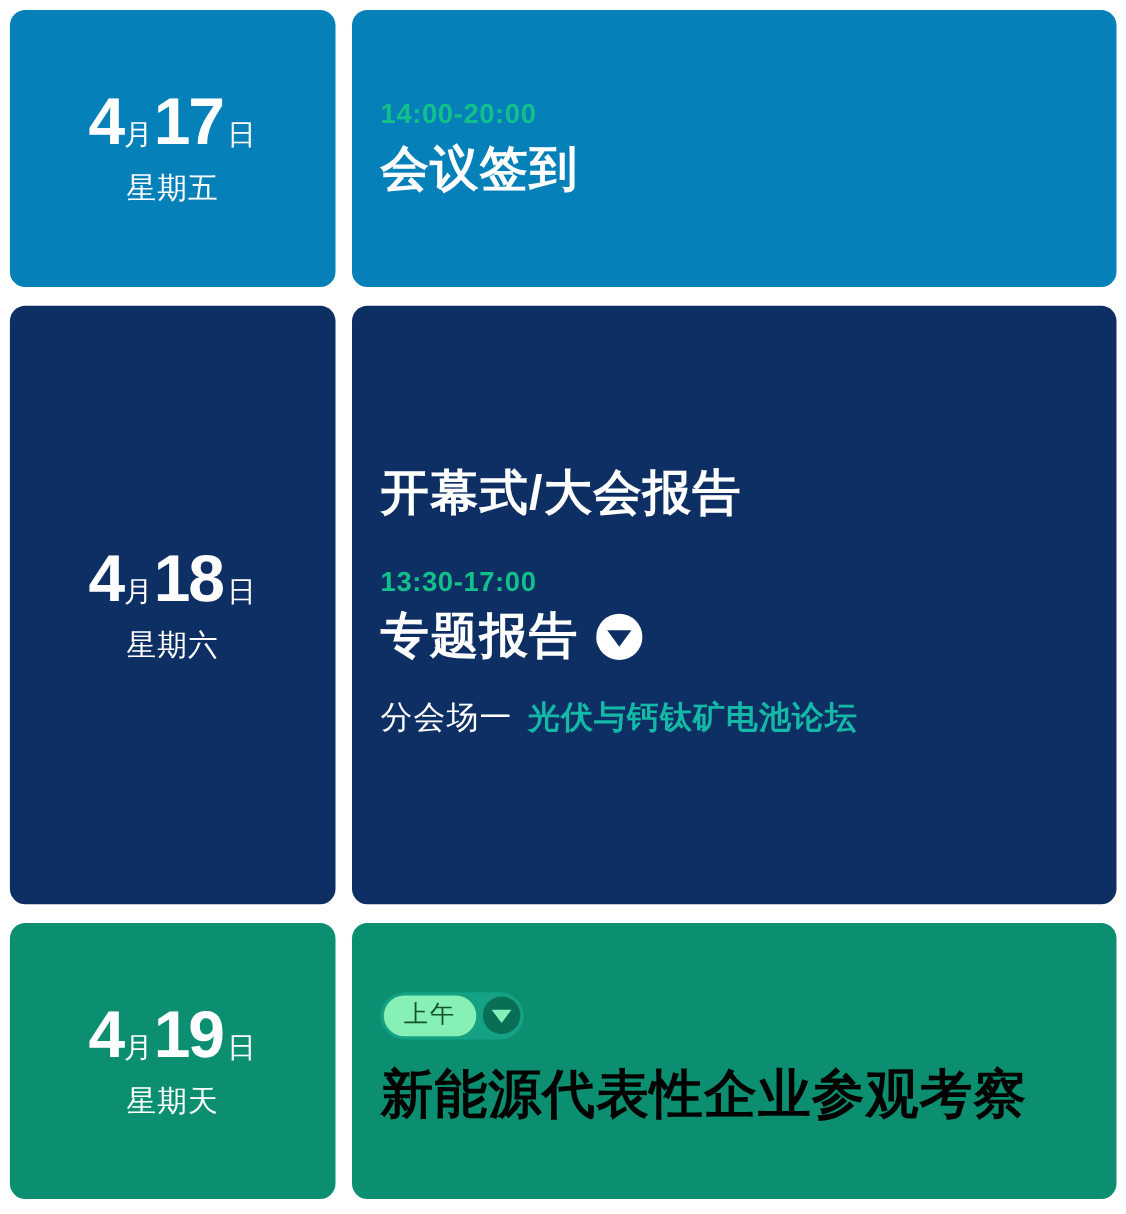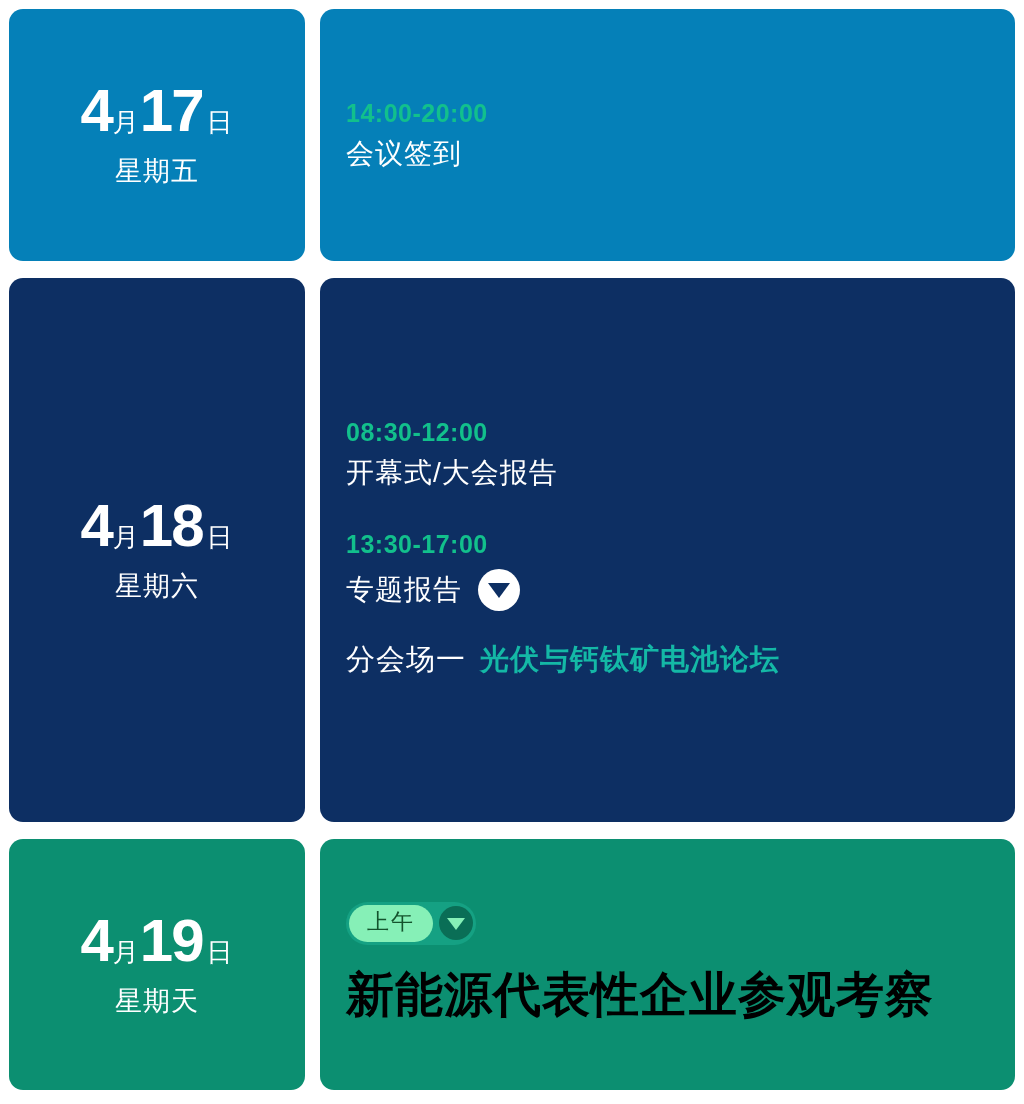--- a/index.html
+++ b/index.html
@@ -87,22 +87,22 @@
   
   .session + .session { margin-top: 40px; }
   .time {
     font-size: 25px;
     font-weight: 700;
     letter-spacing: 0.5px;
     margin-bottom: 10px;
   }
   .time-teal { color: #12C08C; }
   .title {
-    font-size: 28px;
-    font-weight: 400;
+    font-size: 44px;
+    font-weight: 700;
     letter-spacing: 1px;
     display: flex;
     align-items: center;
     line-height: 1.15;
   }
   .title-row { display: flex; align-items: center; gap: 16px; }
 
   .caret-circle {
     width: 42px;
     height: 42px;
@@ -209,21 +209,20 @@
         <span class="num">4</span>
         <span class="unit">月</span>
         <span class="num">18</span>
         <span class="unit day-unit">日</span>
       </div>
       <div class="weekday">星期六</div>
     </div>
 
     <div class="detail-card c-navy">
       <div class="session">
-        <div class="time time-teal">08:30-12:00</div>
         <div class="title-row">
           <span class="title">开幕式/大会报告</span>
         </div>
       </div>
 
       <div class="session">
         <div class="time time-teal">13:30-17:00</div>
         <div class="title-row">
           <span class="title">专题报告</span>
           <span class="caret-circle">

